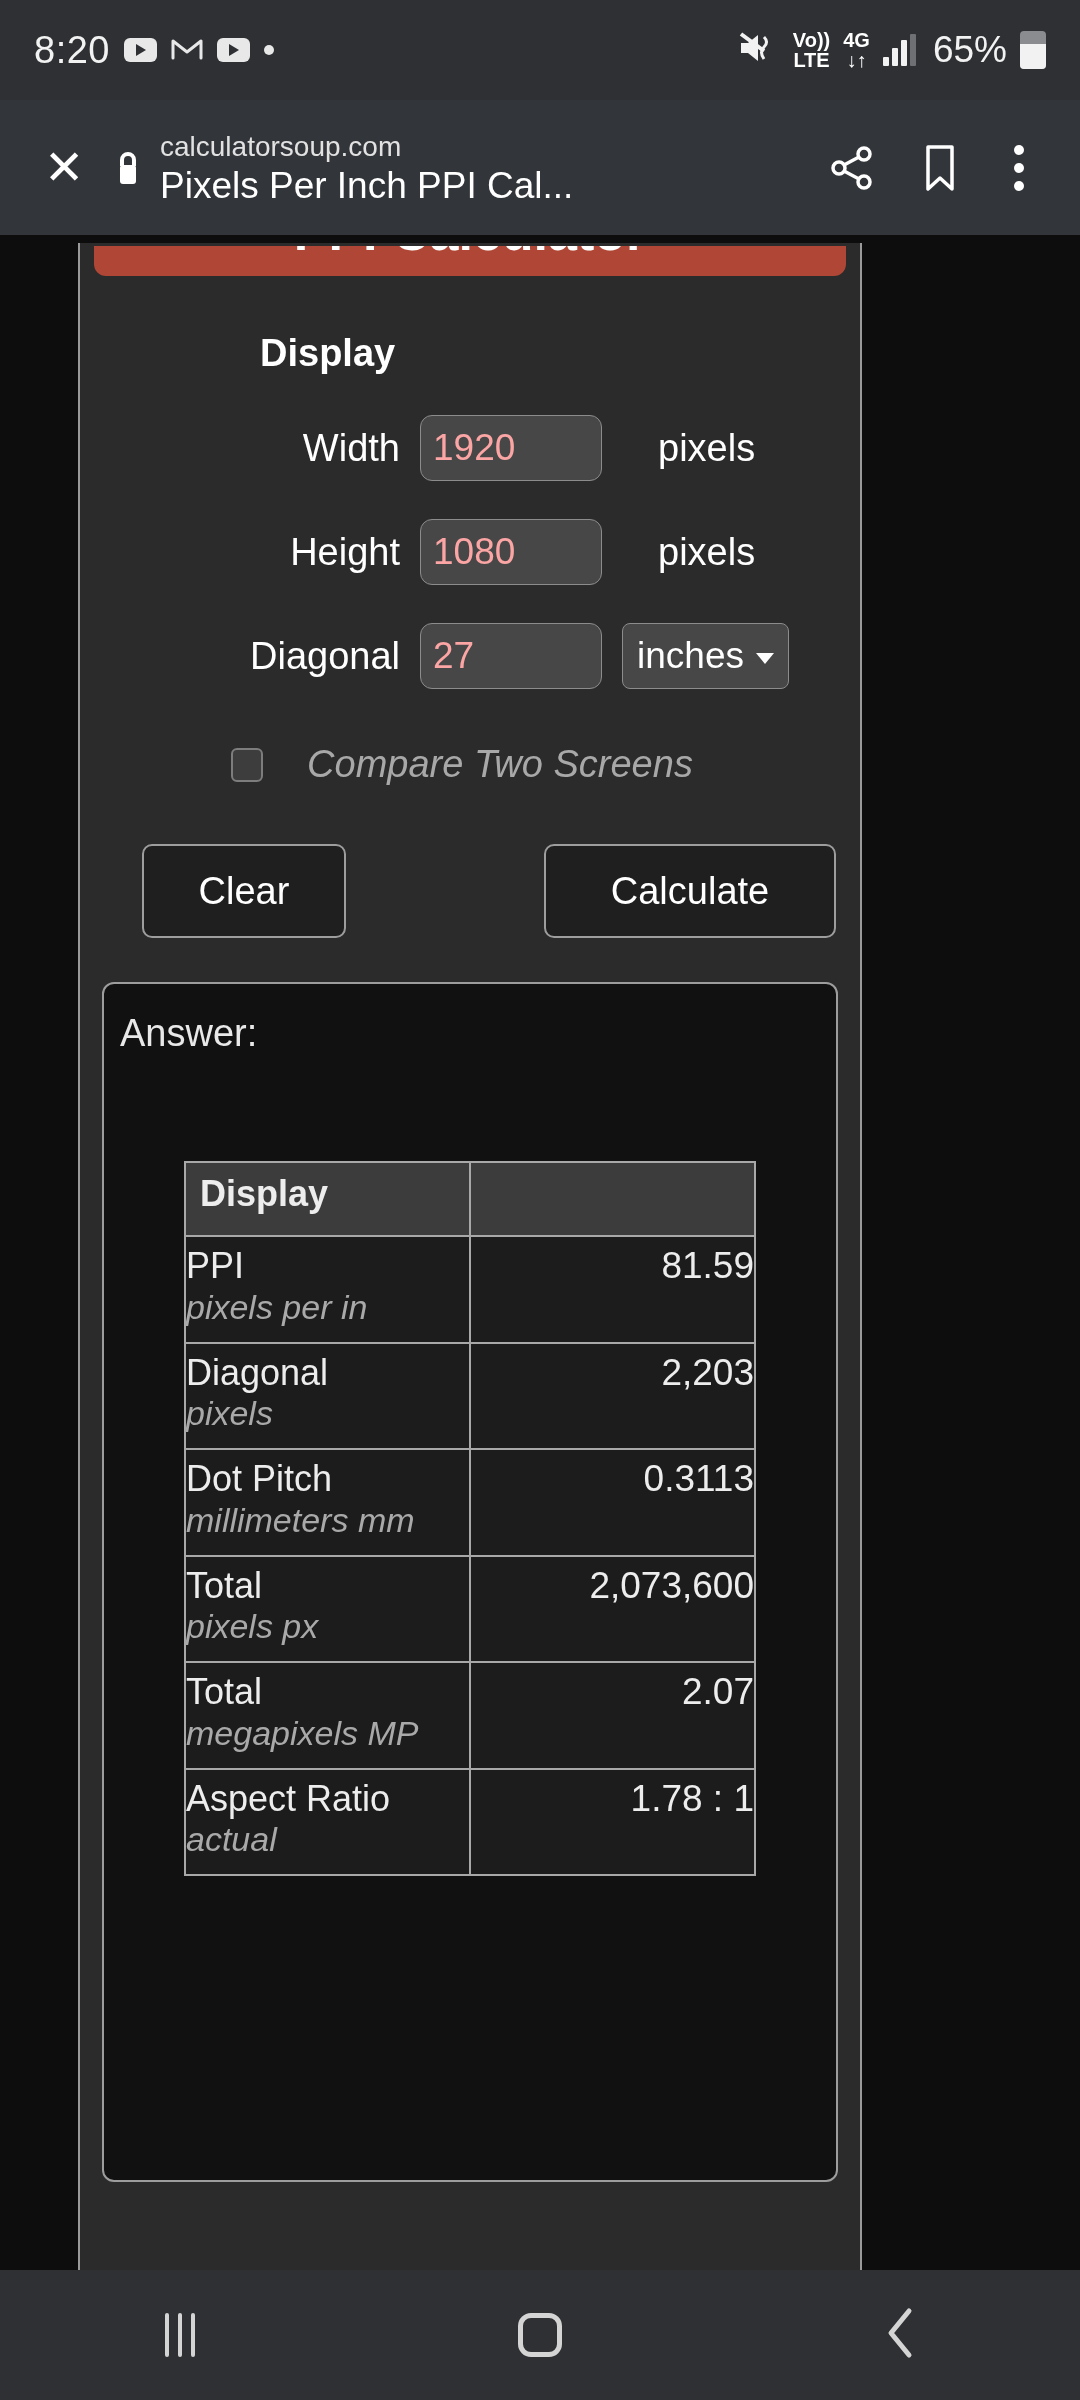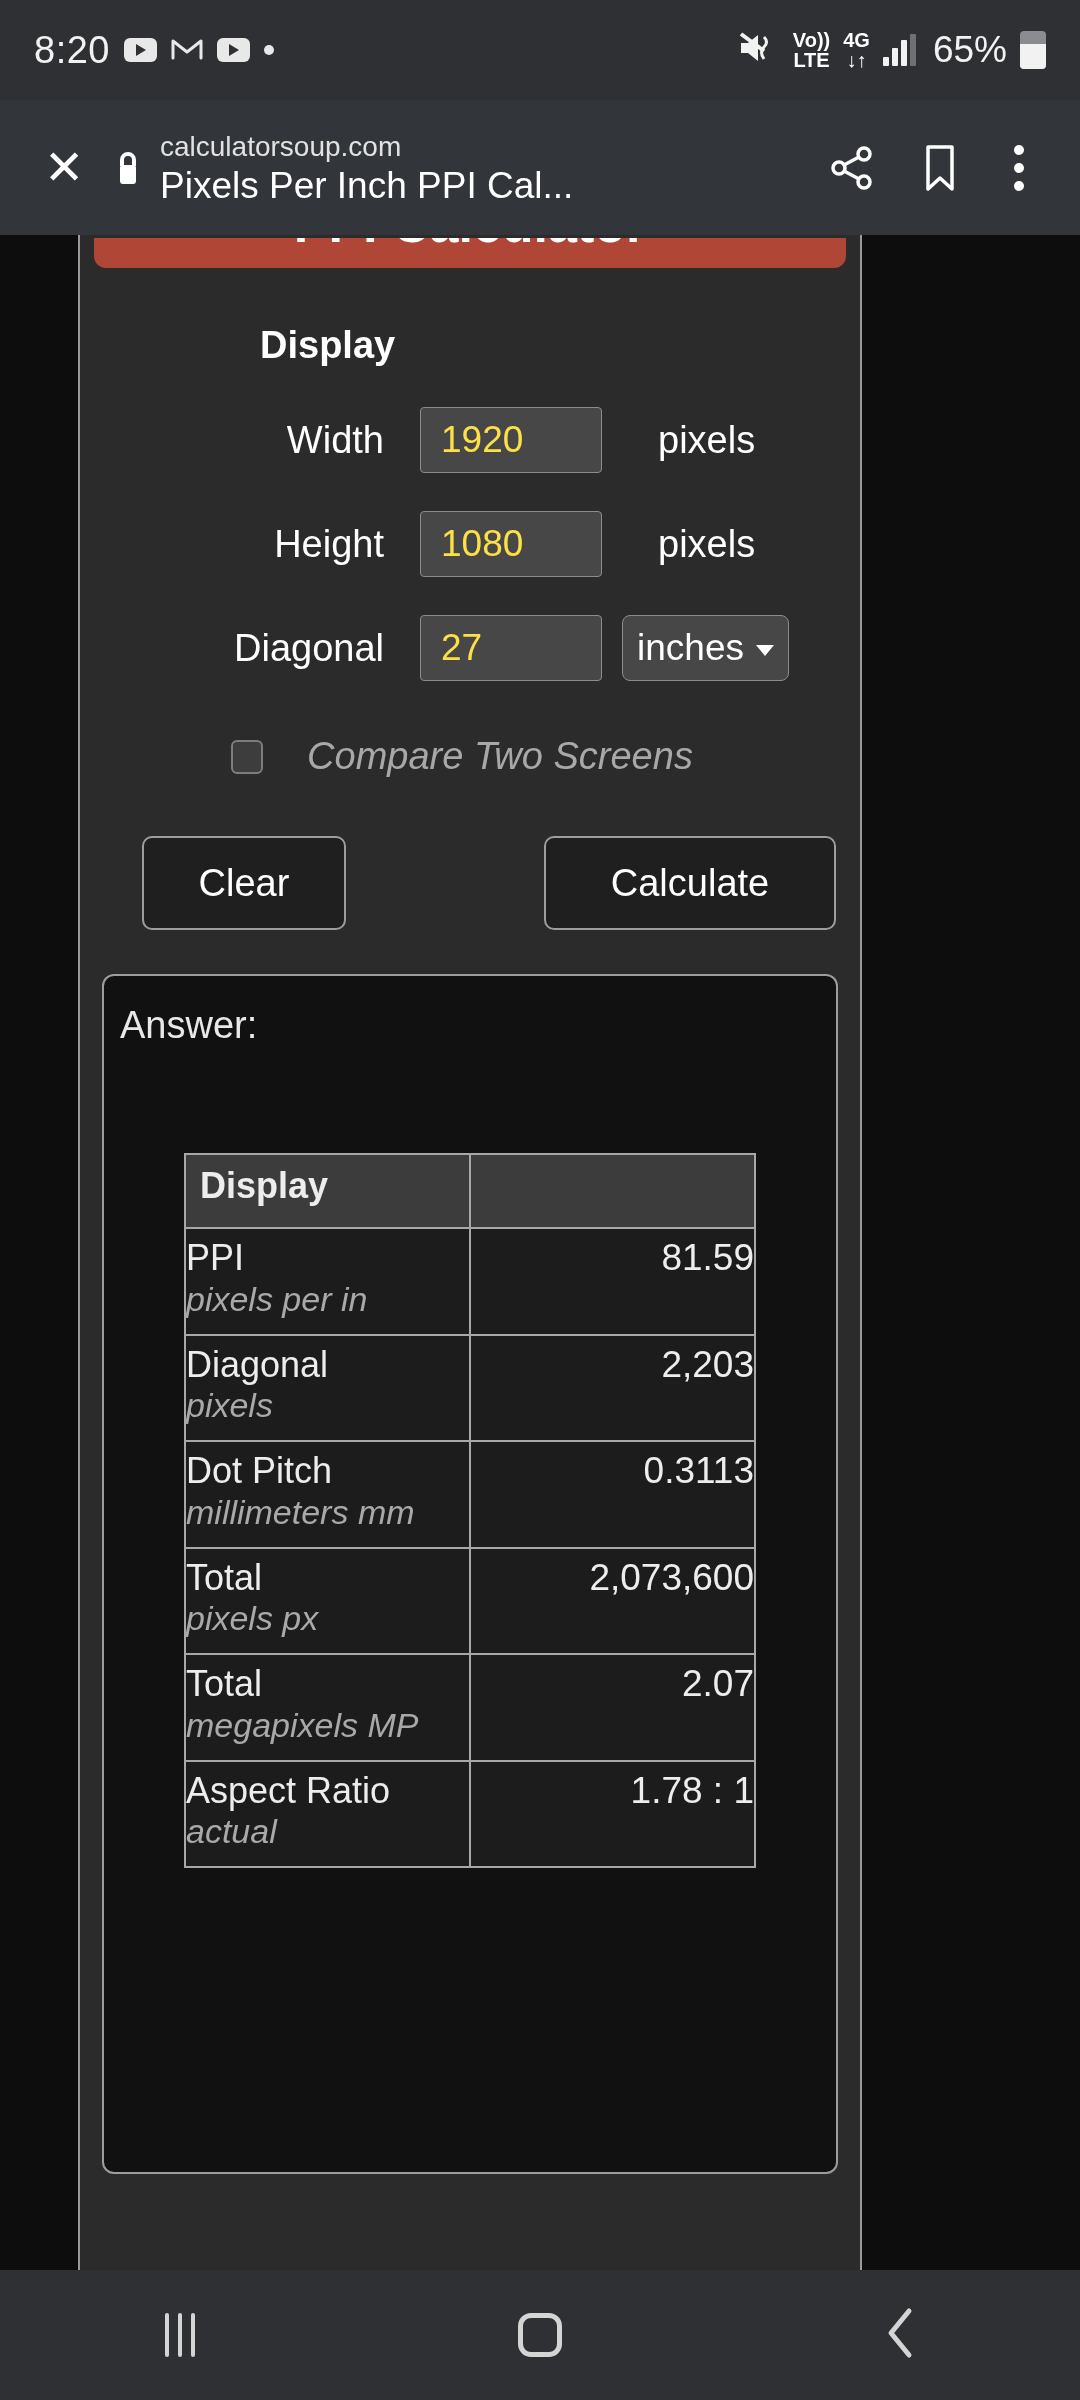--- a/index.html
+++ b/index.html
@@ -75,21 +75,21 @@
   #cct-more { width: 70px; }
 
   
   #page {
     position: absolute; top: 235px; left: 0;
     width: 1080px; height: 2035px;
     background: #0d0d0d;
     overflow: hidden;
   }
   #calcbox {
-    position: absolute; left: 78px; top: 0;
+    position: absolute; left: 78px; top: 8px;
     width: 784px; min-height: 2035px;
     background: #2b2b2b;
     border-left: 2px solid #9a9a9a;
     border-right: 2px solid #9a9a9a;
   }
   #banner {
     margin: 3px 14px 0 14px;
     height: 30px;
     background: #b04736;
     border-radius: 0 0 12px 12px;
@@ -105,28 +105,28 @@
   #form { padding-top: 56px; }
   #display-head {
     color: #ffffff; font-size: 38px; font-weight: bold;
     margin-left: 180px; margin-bottom: 40px;
   }
   .frow {
     display: flex; align-items: center;
     margin-bottom: 38px;
   }
   .flabel {
-    width: 340px; text-align: right; padding-right: 36px;
+    width: 340px; text-align: right; padding-right: 20px;
     color: #ffffff; font-size: 38px; white-space: nowrap;
   }
   .finput {
     width: 182px; height: 66px;
-    background: #474747; border: 1px solid #8c8c8c; border-radius: 4px;
-    color: #fde047; font-size: 37px;
-    padding: 0 20px; display: flex; align-items: center;
+    background: #474747; border: 1px solid #8c8c8c; border-radius: 12px;
+    color: #fca5a5; font-size: 37px;
+    padding: 0 12px; display: flex; align-items: center;
   }
   .funit { color: #ffffff; font-size: 38px; margin-left: 56px; }
   #unit-select {
     margin-left: 20px; height: 66px;
     background: #474747; border: 1px solid #8c8c8c; border-radius: 8px;
     color: #ffffff; font-size: 37px;
     padding: 0 14px; display: flex; align-items: center; gap: 12px;
   }
   .caret {
     width: 0; height: 0; border-left: 9px solid transparent;

